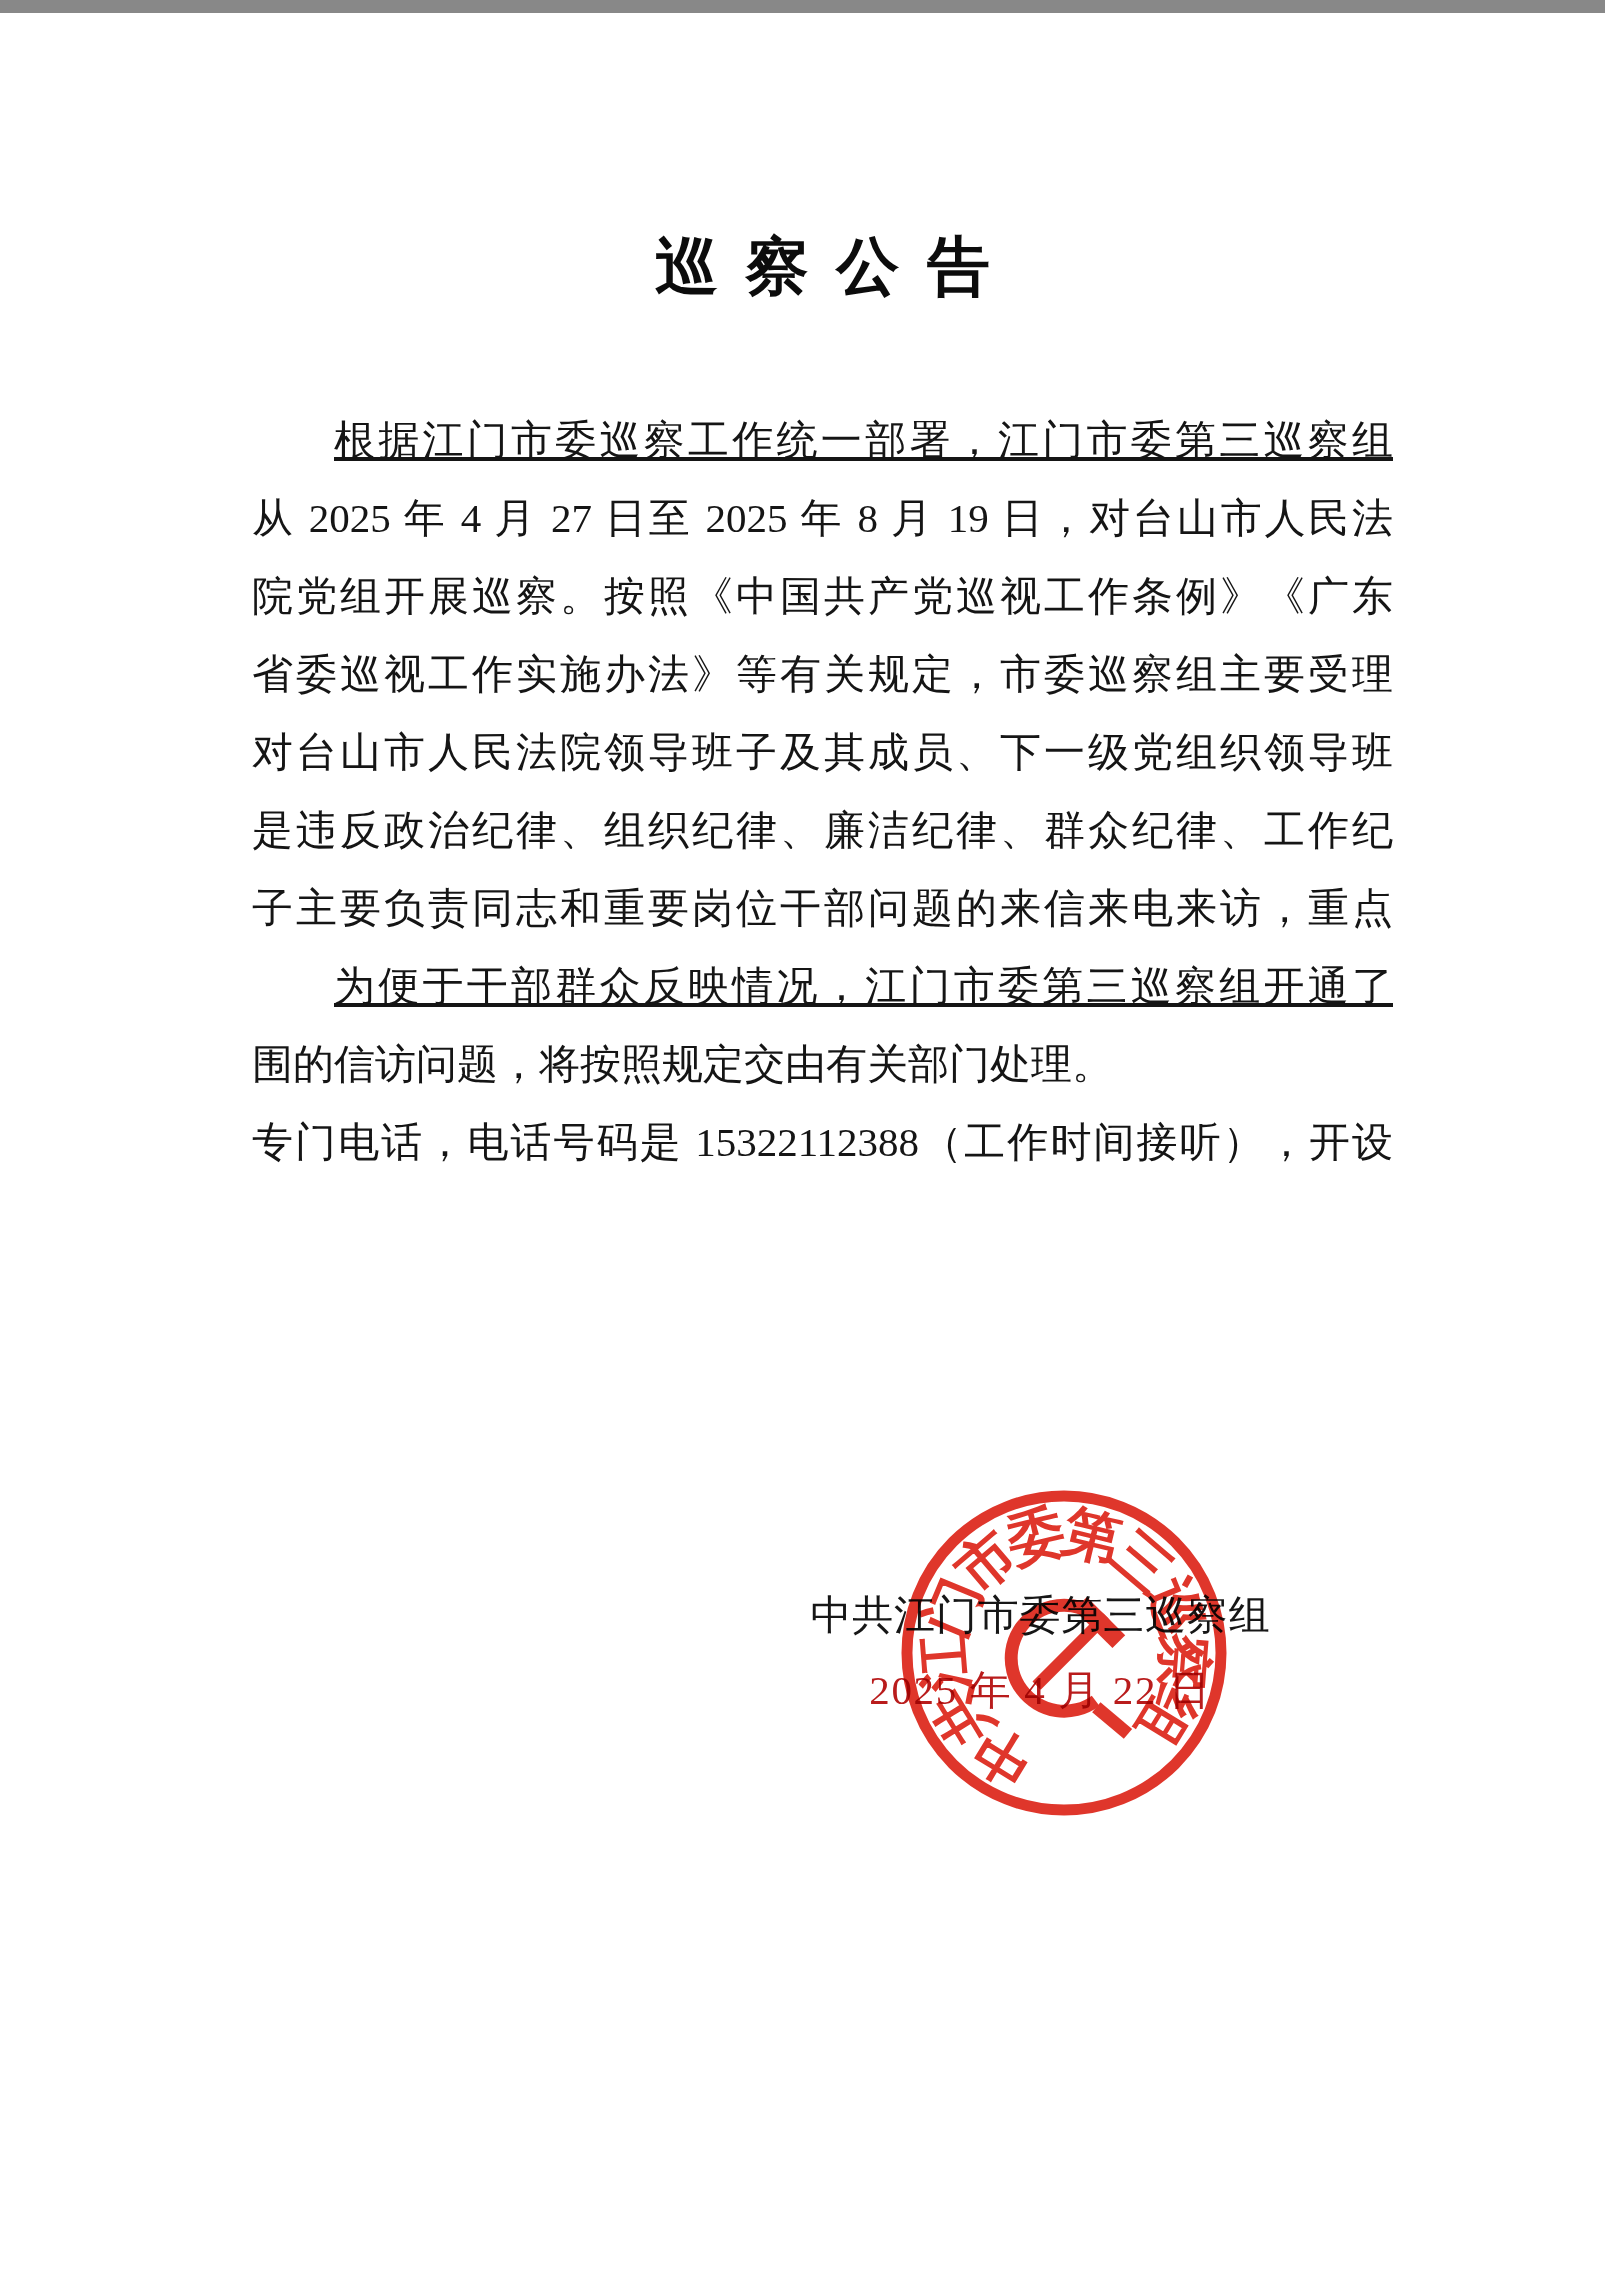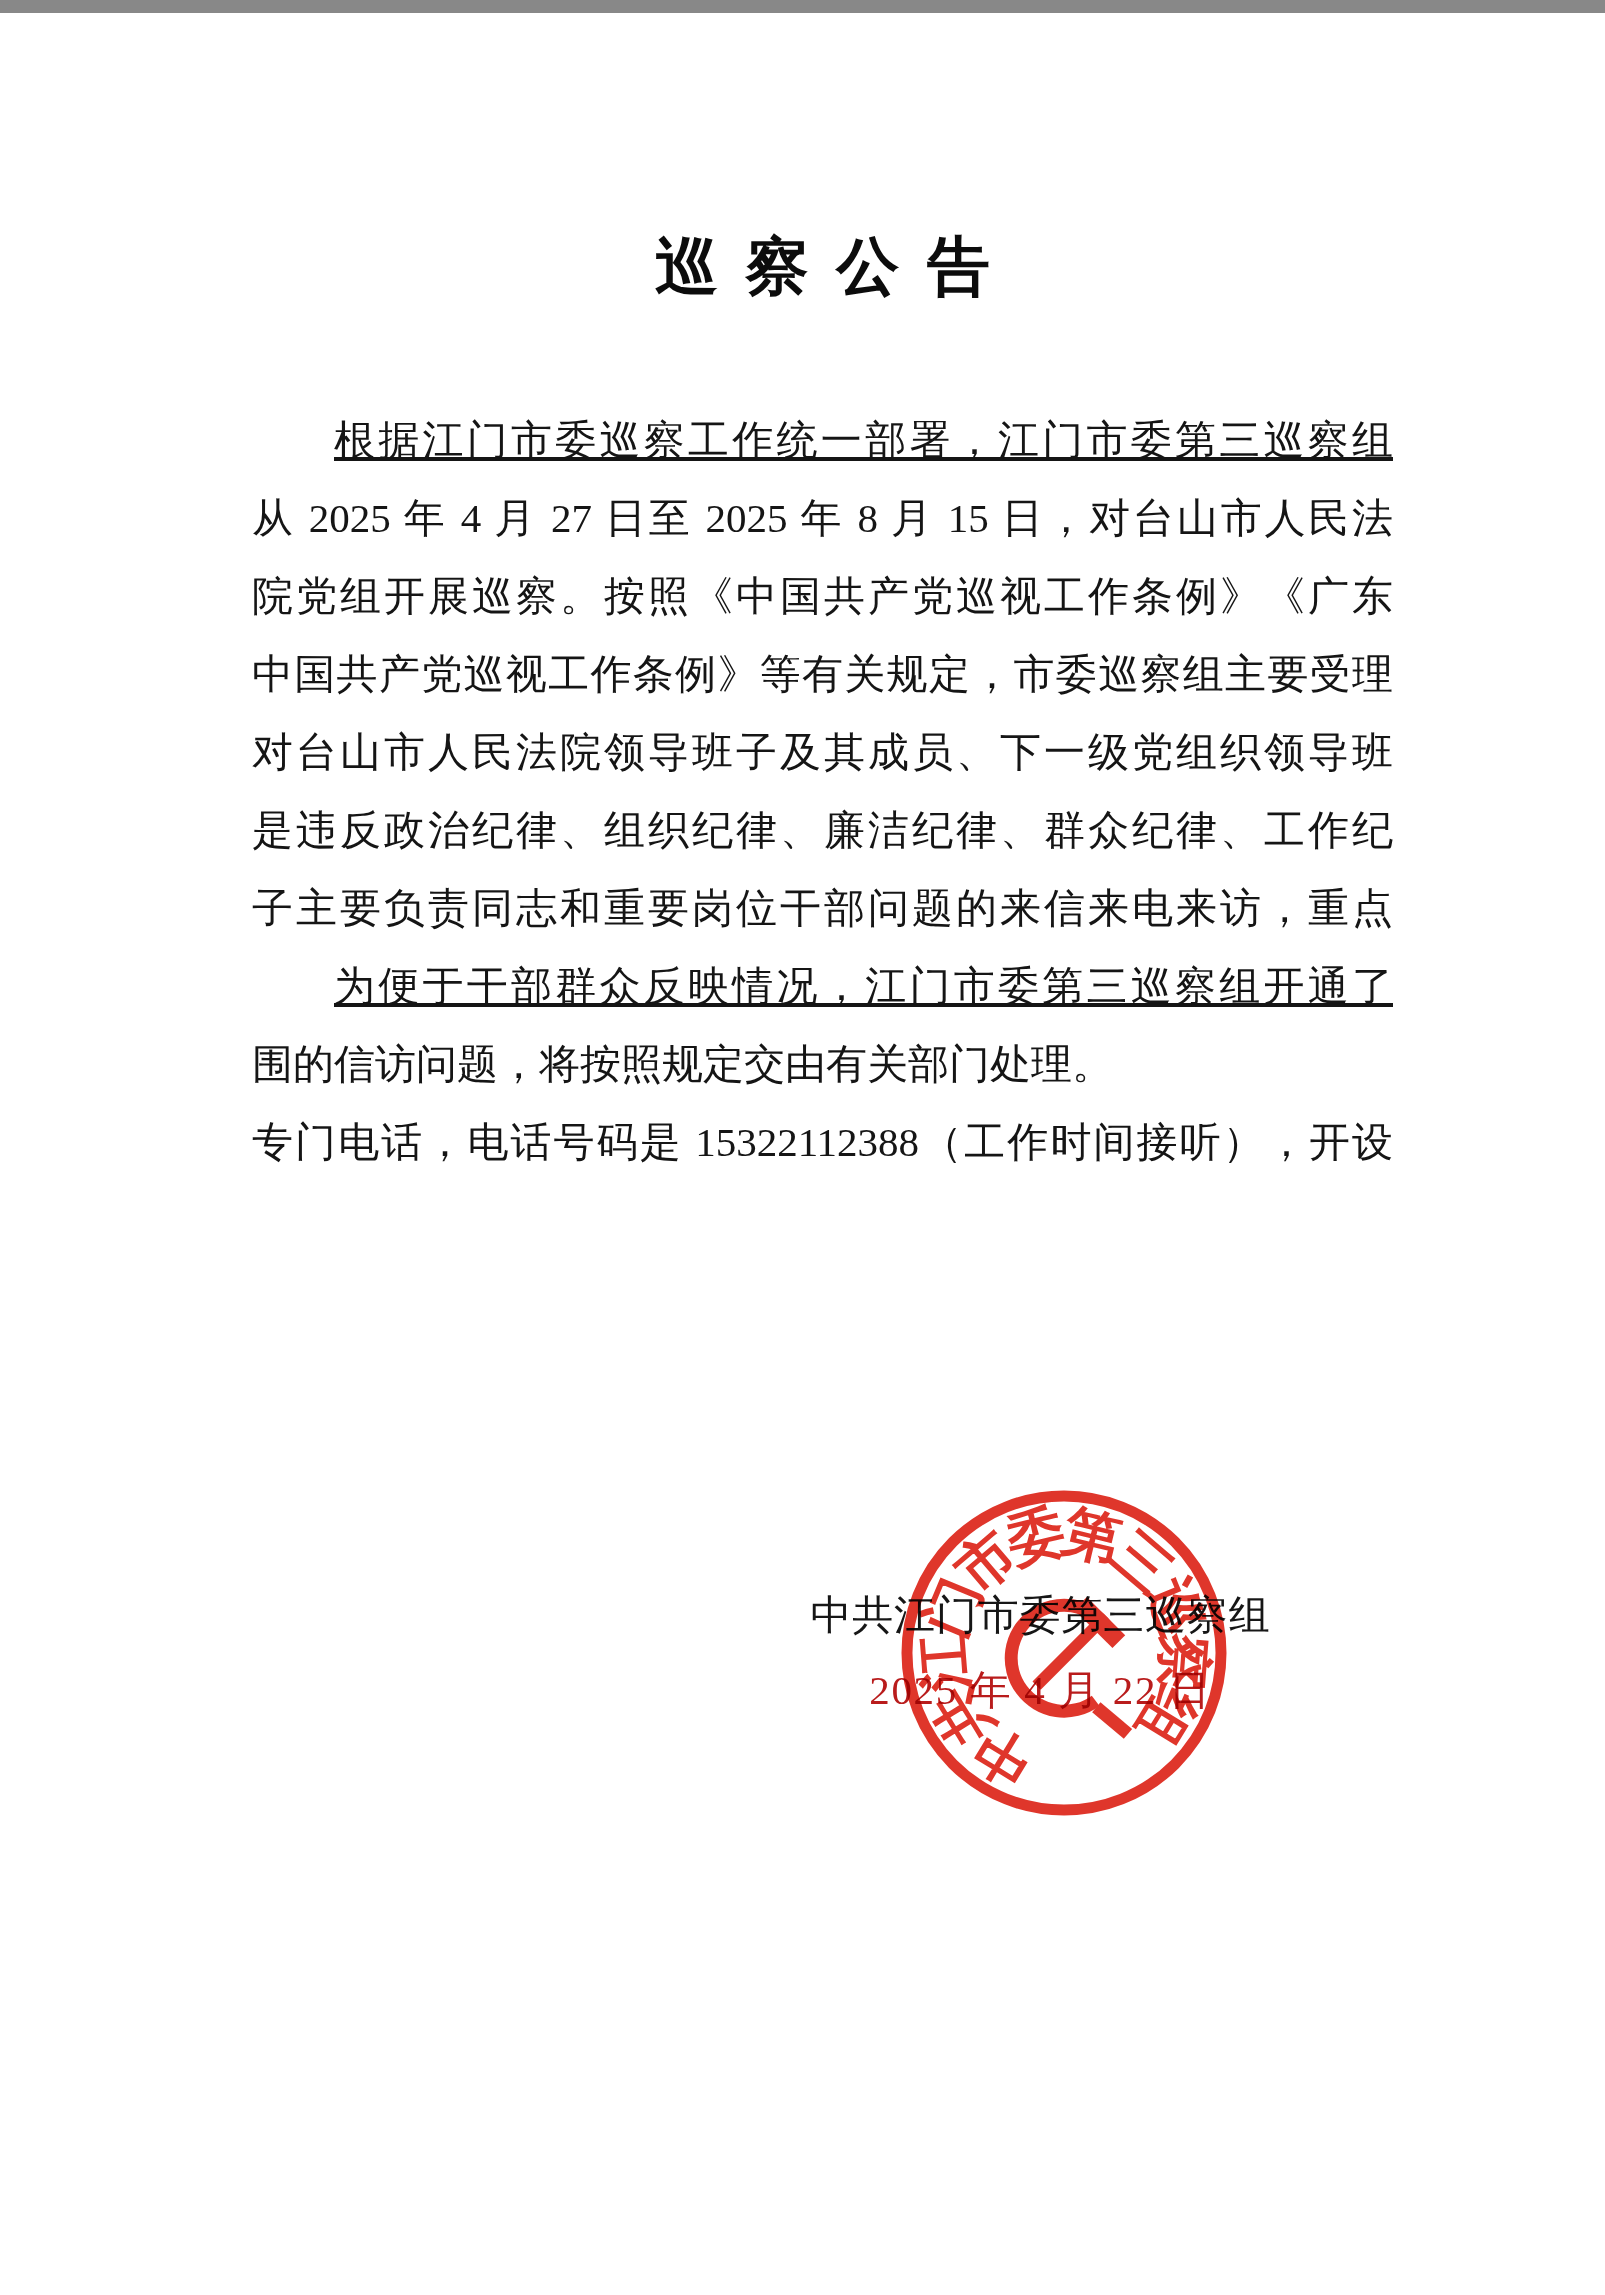--- a/index.html
+++ b/index.html
@@ -101,23 +101,23 @@
 </style>
 </head>
 <body>
 
 <div class="page">
 
   <div class="doc-title">巡察公告</div>
 
   <div class="body-block">
     <div class="line indent">根据江门市委巡察工作统一部署，江门市委第三巡察组</div>
-    <div class="line">从 2025 年 4 月 27 日至 2025 年 8 月 15 日，对台山市人民法</div>
+    <div class="line">从 2025 年 4 月 27 日至 2025 年 8 月 19 日，对台山市人民法</div>
     <div class="line">院党组开展巡察。按照《中国共产党巡视工作条例》《广东</div>
-    <div class="line">中国共产党巡视工作条例》等有关规定，市委巡察组主要受理</div>
+    <div class="line">省委巡视工作实施办法》等有关规定，市委巡察组主要受理</div>
     <div class="line">对台山市人民法院领导班子及其成员、下一级党组织领导班</div>
     <div class="line">是违反政治纪律、组织纪律、廉洁纪律、群众纪律、工作纪</div>
     <div class="line">子主要负责同志和重要岗位干部问题的来信来电来访，重点</div>
     <div class="line indent">为便于干部群众反映情况，江门市委第三巡察组开通了</div>
     <div class="line short">围的信访问题，将按照规定交由有关部门处理。</div>
     <div class="line">专门电话，电话号码是 15322112388（工作时间接听），开设</div>
   </div>
 
   <div class="signature">
     <div class="org">中共江门市委第三巡察组</div>

